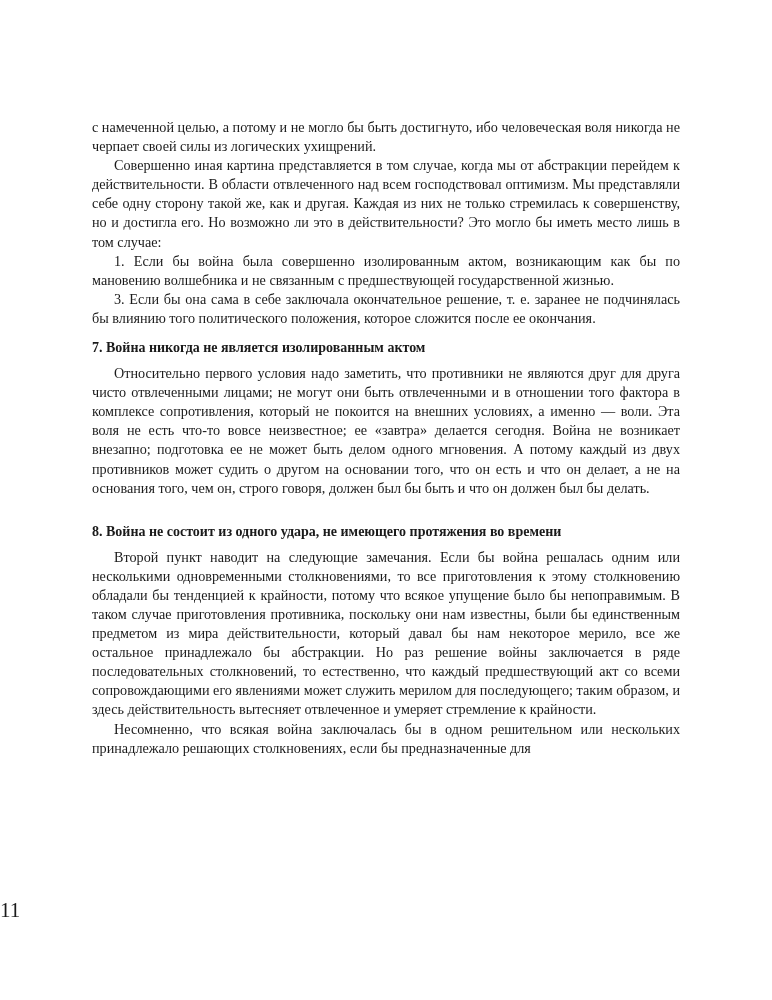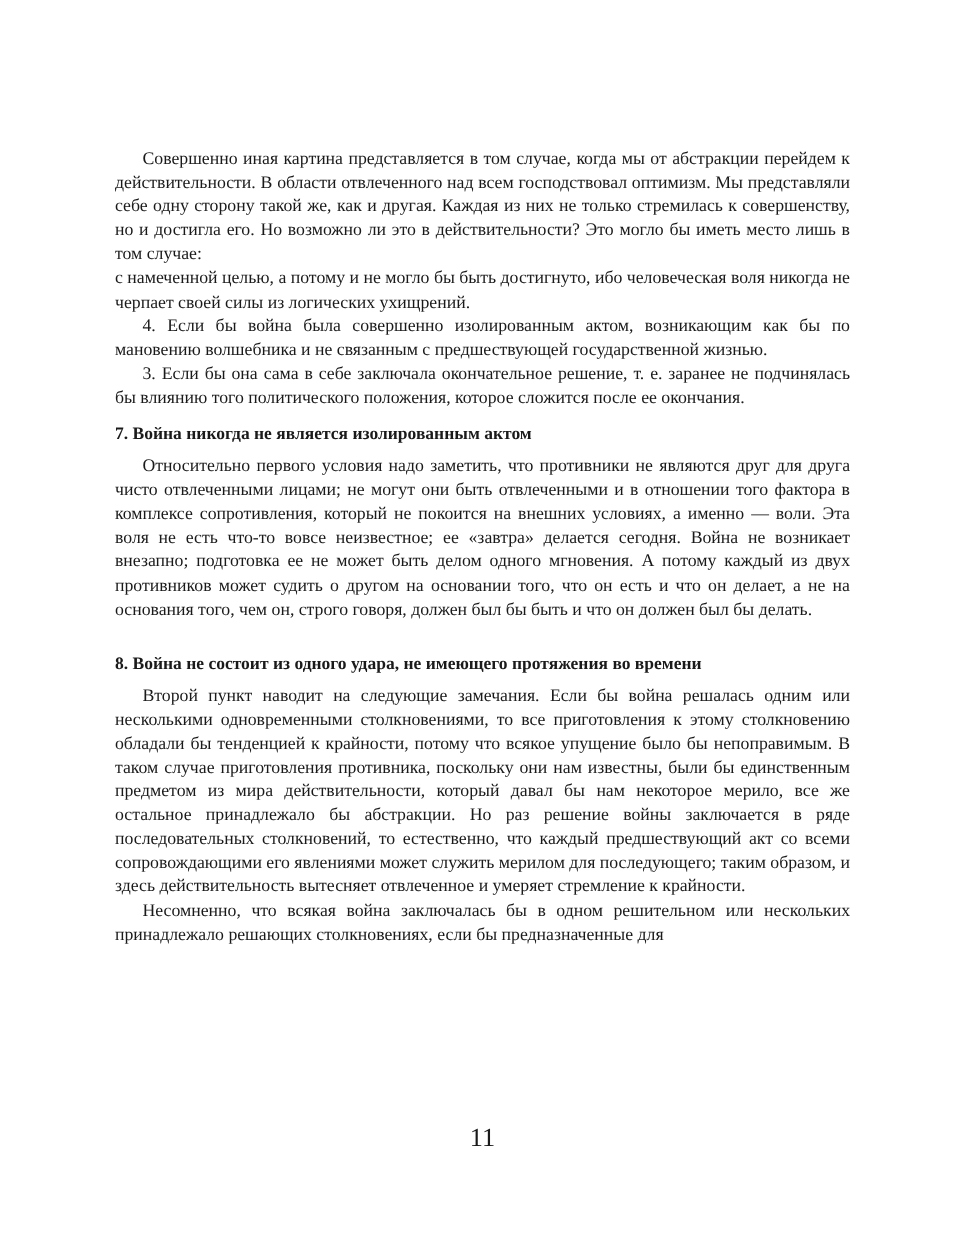--- a/index.html
+++ b/index.html
@@ -38,32 +38,31 @@
       margin: 10px 0 7px 0;
     }
     .heading.h8 {
       margin-top: 24px;
     }
     .page-number {
       position: absolute;
       left: 0;
       width: 772px;
       top: 898px;
-      text-align: center;
       font-size: 21px;
       line-height: 24px;
     }
   </style>
 </head>
 <body>
 
 <div class="page">
+  <p class="p">с намеченной целью, а потому и не могло бы быть достигнуто, ибо человеческая воля никогда не черпает своей силы из логических ухищрений.</p>
   <p class="p indent">Совершенно иная картина представляется в том случае, когда мы от абстракции перейдем к действительности. В области отвлеченного над всем господствовал оптимизм. Мы представляли себе одну сторону такой же, как и другая. Каждая из них не только стремилась к совершенству, но и достигла его. Но возможно ли это в действительности? Это могло бы иметь место лишь в том случае:</p>
-  <p class="p">с намеченной целью, а потому и не могло бы быть достигнуто, ибо человеческая воля никогда не черпает своей силы из логических ухищрений.</p>
-  <p class="p indent">4. Если бы война была совершенно изолированным актом, возникающим как бы по мановению волшебника и не связанным с предшествующей государственной жизнью.</p>
+  <p class="p indent">1. Если бы война была совершенно изолированным актом, возникающим как бы по мановению волшебника и не связанным с предшествующей государственной жизнью.</p>
   <p class="p indent">3. Если бы она сама в себе заключала окончательное решение, т. е. заранее не подчинялась бы влиянию того политического положения, которое сложится после ее окончания.</p>
 
   <h2 class="heading">7. Война никогда не является изолированным актом</h2>
   <p class="p indent">Относительно первого условия надо заметить, что противники не являются друг для друга чисто отвлеченными лицами; не могут они быть отвлеченными и в отношении того фактора в комплексе сопротивления, который не покоится на внешних условиях, а именно — воли. Эта воля не есть что-то вовсе неизвестное; ее «завтра» делается сегодня. Война не возникает внезапно; подготовка ее не может быть делом одного мгновения. А потому каждый из двух противников может судить о другом на основании того, что он есть и что он делает, а не на основания того, чем он, строго говоря, должен был бы быть и что он должен был бы делать.</p>
 
   <h2 class="heading h8">8. Война не состоит из одного удара, не имеющего протяжения во времени</h2>
   <p class="p indent">Второй пункт наводит на следующие замечания. Если бы война решалась одним или несколькими одновременными столкновениями, то все приготовления к этому столкновению обладали бы тенденцией к крайности, потому что всякое упущение было бы непоправимым. В таком случае приготовления противника, поскольку они нам известны, были бы единственным предметом из мира действительности, который давал бы нам некоторое мерило, все же остальное принадлежало бы абстракции. Но раз решение войны заключается в ряде последовательных столкновений, то естественно, что каждый предшествующий акт со всеми сопровождающими его явлениями может служить мерилом для последующего; таким образом, и здесь действительность вытесняет отвлеченное и умеряет стремление к крайности.</p>
   <p class="p indent">Несомненно, что всякая война заключалась бы в одном решительном или нескольких принадлежало решающих столкновениях, если бы предназначенные для</p>
 </div>
 

